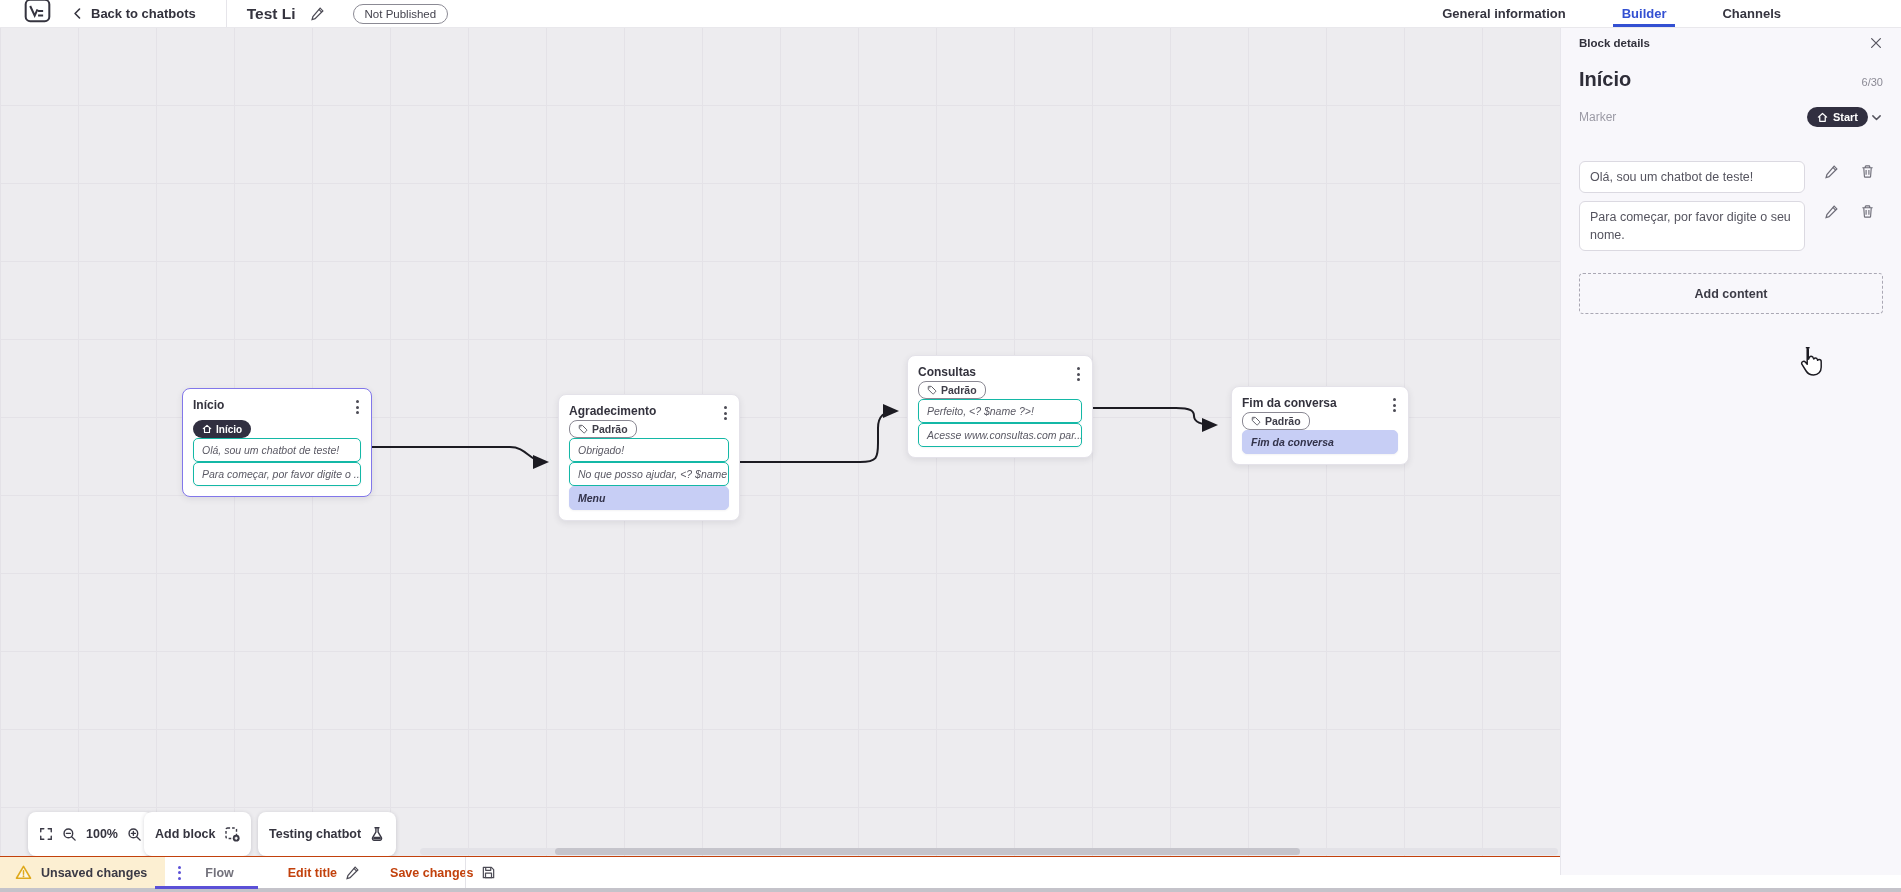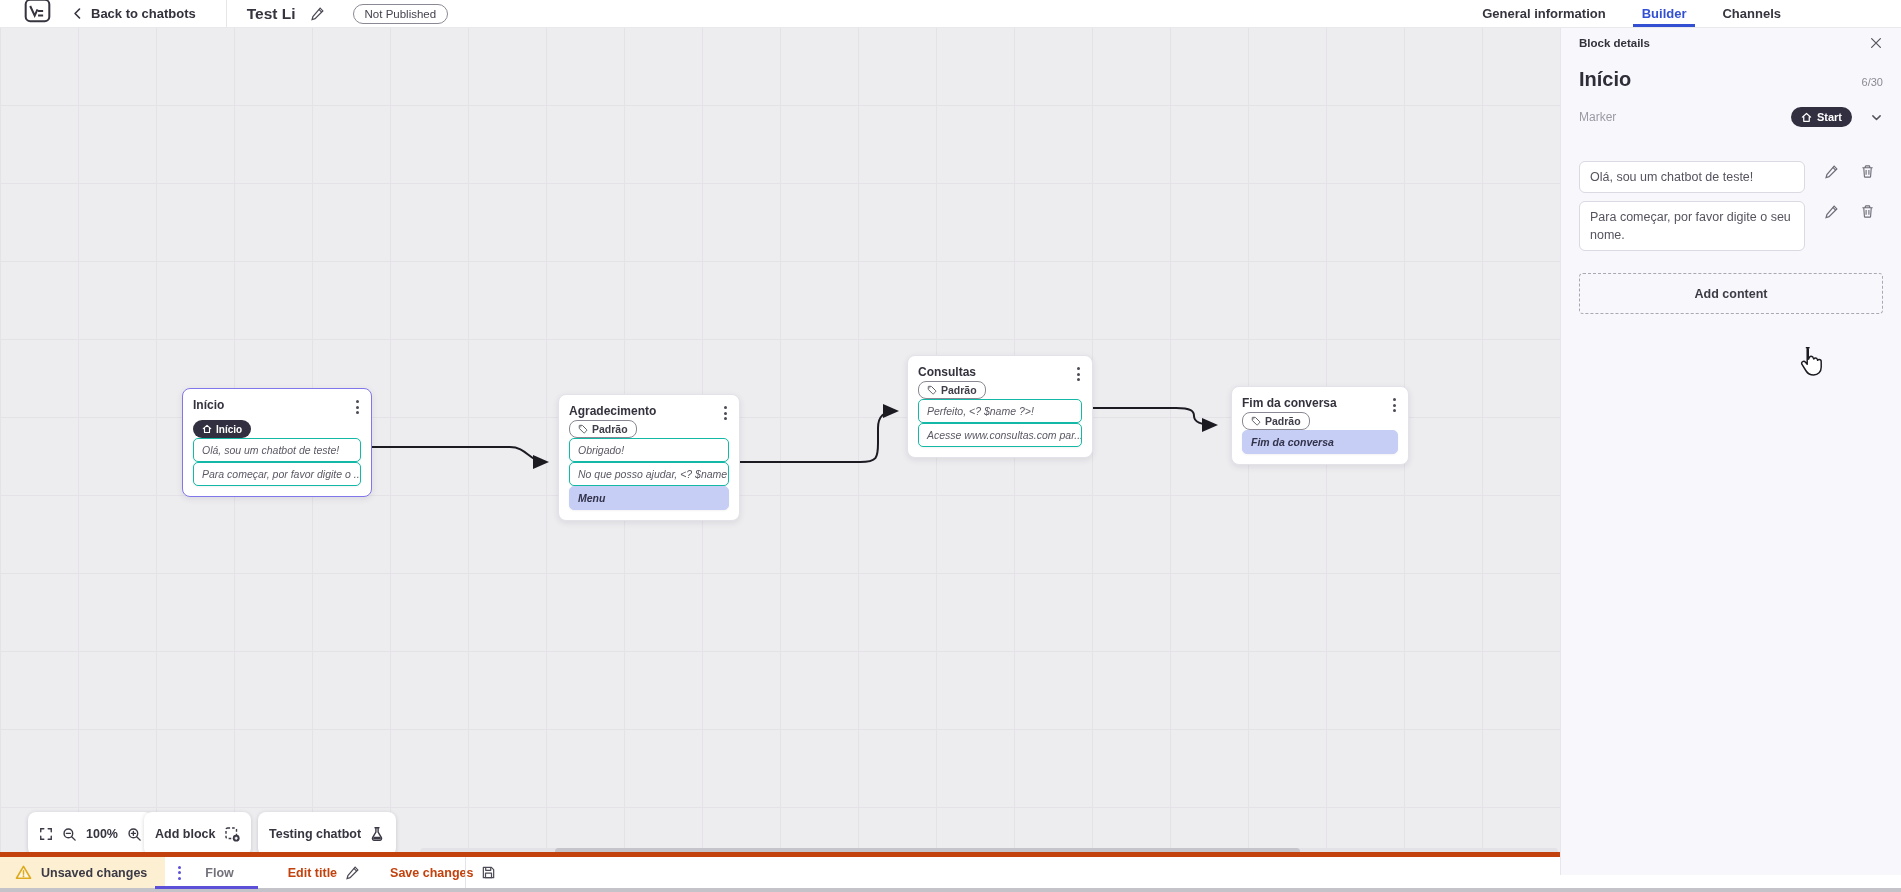--- a/index.html
+++ b/index.html
@@ -10,21 +10,21 @@
   .topbar{position:absolute;top:0;left:0;right:0;height:27px;background:#fff;
           border-bottom:1px solid #e9e8ec;display:flex;align-items:center;z-index:30;overflow:hidden;}
   .logo{position:relative;width:27px;height:25px;margin-left:24px;margin-top:-7px;color:#35343f;flex:0 0 auto;}
   .back-btn{display:flex;align-items:center;gap:7px;margin-left:20px;cursor:pointer;text-align:right;}
   .back-label{font-size:13px;font-weight:bold;color:#32313c;}
   .tb-divider{width:1px;height:27px;background:#e6e5ea;margin-left:30px;}
   .flow-title{font-size:15.5px;font-weight:bold;color:#35343f;margin-left:20px;}
   .title-pencil{margin-left:14px;color:#4c4b55;cursor:pointer;display:flex;}
   .status-pill{margin-left:28px;border:1.2px solid #8b8a94;border-radius:10px;height:18px;
                display:flex;align-items:center;padding:0 11px;font-size:11.5px;color:#44434e;}
-  .top-tabs{margin-left:auto;margin-right:120px;display:flex;gap:36px;height:100%;align-items:center;}
+  .top-tabs{margin-left:auto;margin-right:120px;display:flex;gap:56px;height:100%;align-items:center;}
   .top-tab{position:relative;font-size:13px;font-weight:600;color:#35343f;height:100%;
            display:flex;align-items:center;cursor:pointer;}
   .top-tab.active{color:#3350d2;}
   .top-tab.active::after{content:'';position:absolute;left:-9px;right:-9px;bottom:0;height:3px;background:#3350d2;}
 
   
   .canvas{position:absolute;top:27px;left:0;width:1560px;height:830px;background:#edecef;
           background-image:linear-gradient(to right,#e4e2e7 1px,transparent 1px),
                            linear-gradient(to bottom,#e4e2e7 1px,transparent 1px);
           background-size:78px 78px;z-index:1;}
@@ -66,21 +66,21 @@
   .panel{position:absolute;top:27px;right:0;width:341px;bottom:17px;background:#f8f7fb;
          border-left:1px solid #e7e6ec;z-index:20;padding:0 18px;box-sizing:border-box;}
   .p-header{display:flex;justify-content:space-between;align-items:center;margin-top:9px;}
   .p-header-title{font-size:11.5px;font-weight:bold;color:#32313c;}
   .p-close{color:#55545e;cursor:pointer;display:flex;}
   .p-title-row{display:flex;justify-content:space-between;align-items:baseline;margin-top:18px;}
   .p-title{font-size:20px;font-weight:bold;color:#2e2d38;}
   .p-counter{font-size:11px;color:#8b8a95;}
   .p-marker-row{display:flex;justify-content:space-between;align-items:center;margin-top:16px;}
   .p-marker-label{font-size:12px;color:#9b9aa5;}
-  .start-wrap{display:flex;align-items:center;gap:18px;}
+  .start-wrap{display:flex;align-items:center;gap:2px;}
   .start-badge{display:inline-flex;align-items:center;gap:5px;background:#312f40;color:#fff;height:20px;
                border-radius:10px;padding:0 10px;font-size:11px;font-weight:bold;cursor:pointer;}
   .chev-down{color:#55545e;display:flex;cursor:pointer;}
   .p-tabs{display:flex;align-items:center;margin:16px -18px 0;padding:0 18px;border-bottom:1px solid #e5e4ea;}
   .p-tab{font-size:12.5px;font-weight:600;color:#56555f;margin-right:27px;padding-bottom:9px;cursor:pointer;
          display:flex;align-items:center;border-bottom:2px solid transparent;margin-bottom:-1px;}
   .p-tab.active{color:#33323d;border-bottom-color:#3350d2;}
   .tab-badge{display:inline-flex;justify-content:center;align-items:center;width:16px;height:16px;
              border-radius:50%;background:#dcd6f6;color:#5b50d7;font-size:10.5px;font-weight:bold;margin-left:6px;}
   .p-tabs .vdots{margin-left:auto;color:#5b50d7;padding-bottom:9px;}
@@ -88,21 +88,21 @@
   .msg-row:first-child{margin-top:34px;}
   .msg-card{flex:0 0 204px;background:#fff;border:1px solid #dbd9e1;border-radius:6px;padding:6px 10px;
             font-size:12.5px;color:#55545f;line-height:1.45;cursor:text;}
   .msg-icons{display:flex;gap:21px;margin-left:19px;margin-top:3px;color:#6e6d78;}
   .msg-icons span{cursor:pointer;display:flex;}
   .add-content{margin-top:22px;border:1.5px dashed #aaa8b4;border-radius:4px;height:39px;display:flex;
                align-items:center;justify-content:center;font-size:12.5px;font-weight:600;color:#3c3b46;cursor:pointer;}
 
   
   .bottombar{position:absolute;left:0;right:0;bottom:4px;height:31px;background:#fff;
-             border-top:5px solid #c2410c;display:flex;align-items:stretch;z-index:10;}
+             border-top:1px solid #c2410c;display:flex;align-items:stretch;z-index:10;}
   .bottom-strip{position:absolute;left:0;right:0;bottom:0;height:4px;background:#c4c3ca;z-index:9;}
   .unsaved{display:flex;align-items:center;gap:9px;background:#fcefd2;padding:0 18px 0 15px;
            font-size:12.5px;font-weight:bold;color:#3a3945;}
   .bb-dots{display:flex;align-items:center;margin-left:13px;color:#5b50d7;}
   .flow-tab{position:relative;display:flex;align-items:center;padding:0 24px;font-size:12.5px;
             font-weight:600;color:#73727c;cursor:pointer;}
   .flow-tab::after{content:'';position:absolute;left:-26px;right:0;bottom:-1px;height:3px;background:#5b50d7;}
   .bb-item{display:flex;align-items:center;gap:8px;font-size:12.5px;font-weight:600;color:#c2410c;
            margin-left:30px;cursor:pointer;}
   .bb-item .ico{display:flex;color:#4c4b55;}

